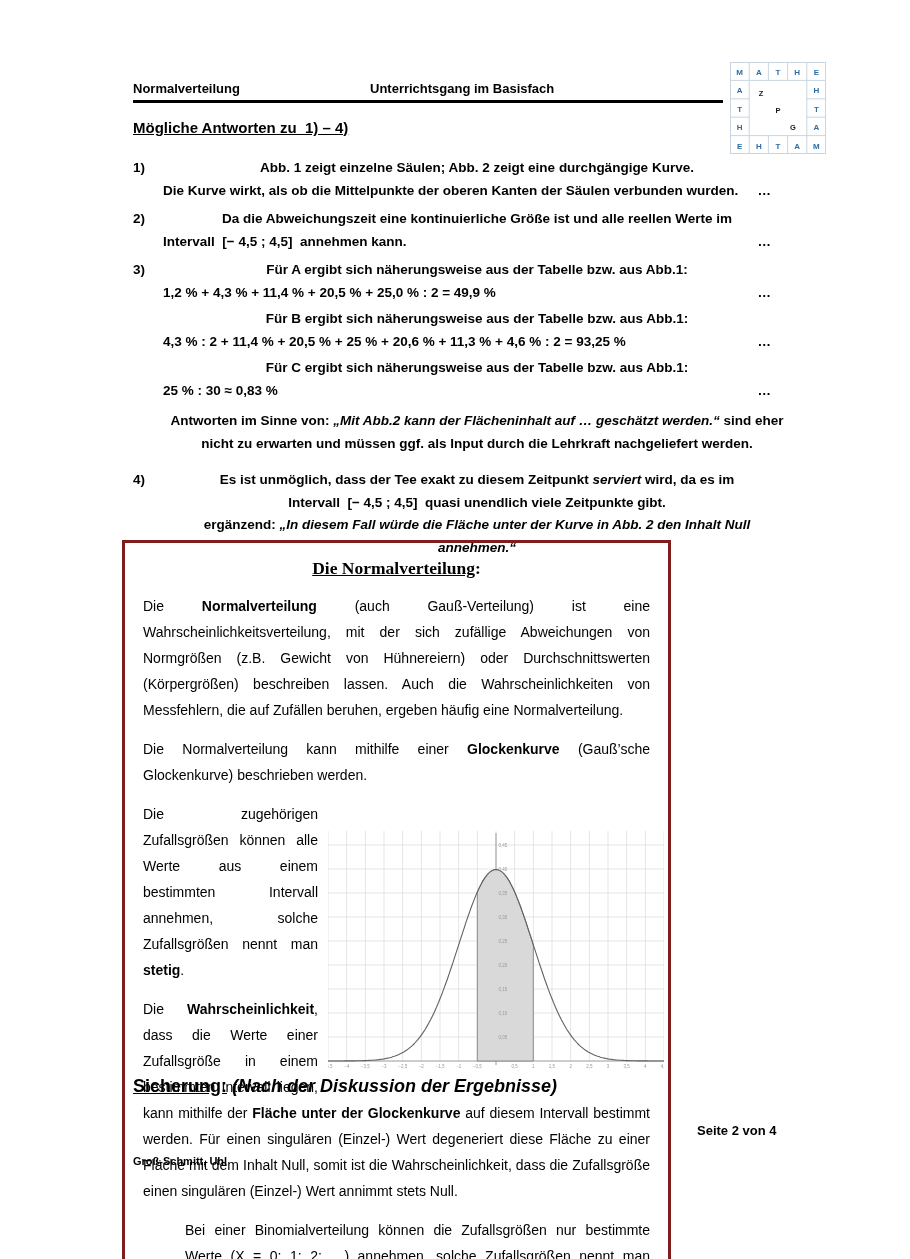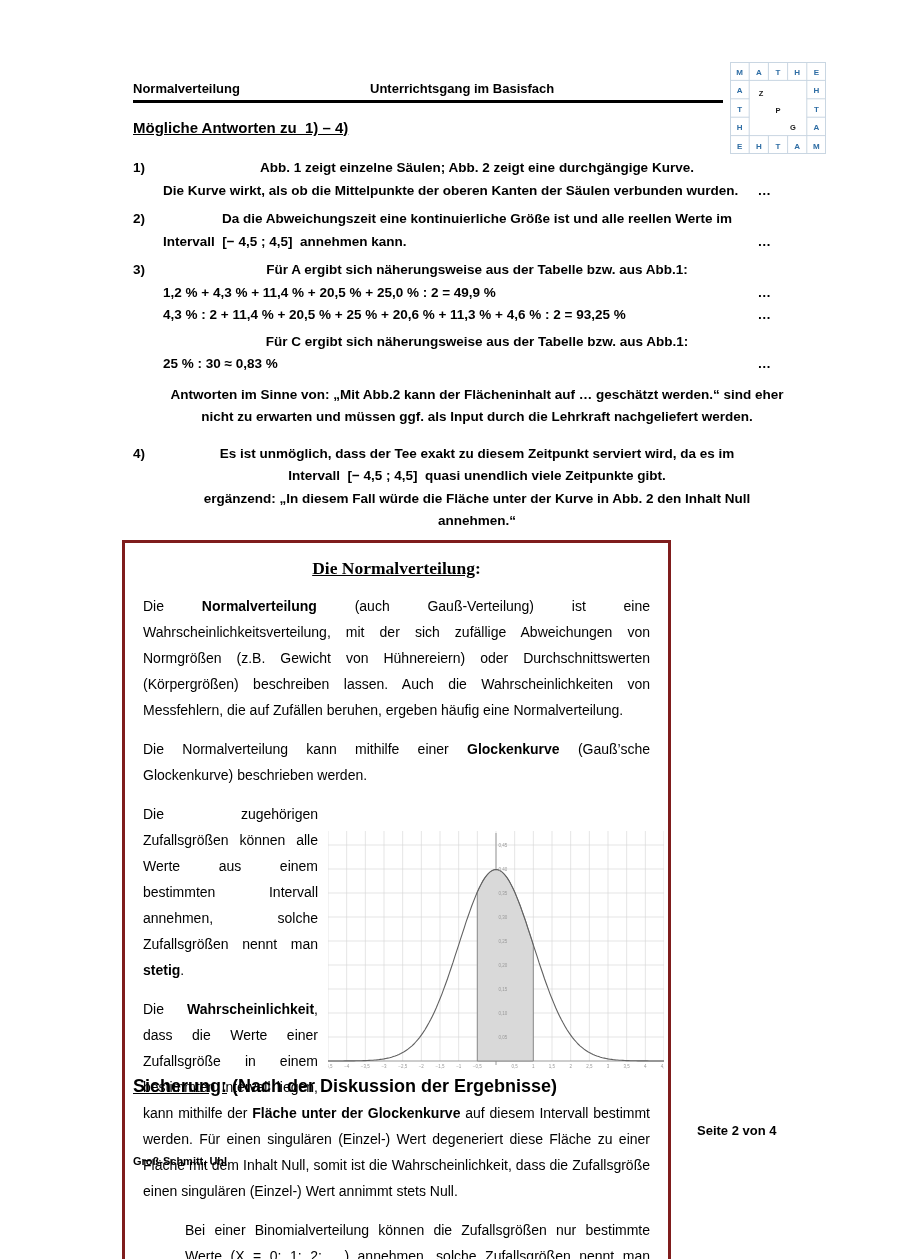--- a/index.html
+++ b/index.html
@@ -16,21 +16,21 @@
   .heading{position:absolute;left:133px;top:119px;font-size:15px;font-weight:bold;text-decoration:underline;}
   
   .answers{position:absolute;left:133px;top:157px;width:658px;font-size:13.5px;font-weight:bold;line-height:22.5px;}
   .item{display:flex;margin-bottom:6px;}
   .inum{width:30px;flex:none;}
   .ibody{flex:1;min-width:0;text-align:center;}
   .dline{display:flex;justify-content:space-between;}
   .dots{padding-right:20px;flex:none;}
   .sp{margin-top:4px;}
   .note{margin-top:8px;margin-bottom:8px;}
-  .it{}
+  .it{font-style:italic;}
   
   .box{position:absolute;left:122px;top:540px;width:549px;box-sizing:border-box;
        border:3px solid #7f1d1d;padding:10px 18px 12px 18px;font-size:14px;line-height:26px;}
   .box-title{text-align:center;font-family:"Liberation Serif", serif;font-size:17.5px;font-weight:bold;margin:2px 0 12px 0;}
   .box-title .tu{text-decoration:underline;}
   .box p{margin:0 0 13px 0;text-align:justify;}
   .box .p5{clear:both;margin-bottom:0;margin-left:42px;}
   .b{font-weight:bold;}
   .chart-wrap{float:right;width:336px;height:242px;margin:30px -14px 6px 10px;}
   
@@ -107,20 +107,21 @@
   </div>
 
   <div class="item">
     <div class="inum">3)</div>
     <div class="ibody">
       <div>Für A ergibt sich näherungsweise aus der Tabelle bzw. aus Abb.1:</div>
       <div class="dline">
         <span>1,2 % + 4,3 % + 11,4 % + 20,5 % + 25,0 % : 2 = 49,9 %</span>
         <span class="dots">…</span>
       </div>
+      <div class="sp">Für B ergibt sich näherungsweise aus der Tabelle bzw. aus Abb.1:</div>
       <div class="dline">
         <span>4,3 % : 2 + 11,4 % + 20,5 % + 25 % + 20,6 % + 11,3 % + 4,6 % : 2 = 93,25 %</span>
         <span class="dots">…</span>
       </div>
       <div class="sp">Für C ergibt sich näherungsweise aus der Tabelle bzw. aus Abb.1:</div>
       <div class="dline">
         <span>25 % : 30 ≈ 0,83 %</span>
         <span class="dots">…</span>
       </div>
       <div class="note">

